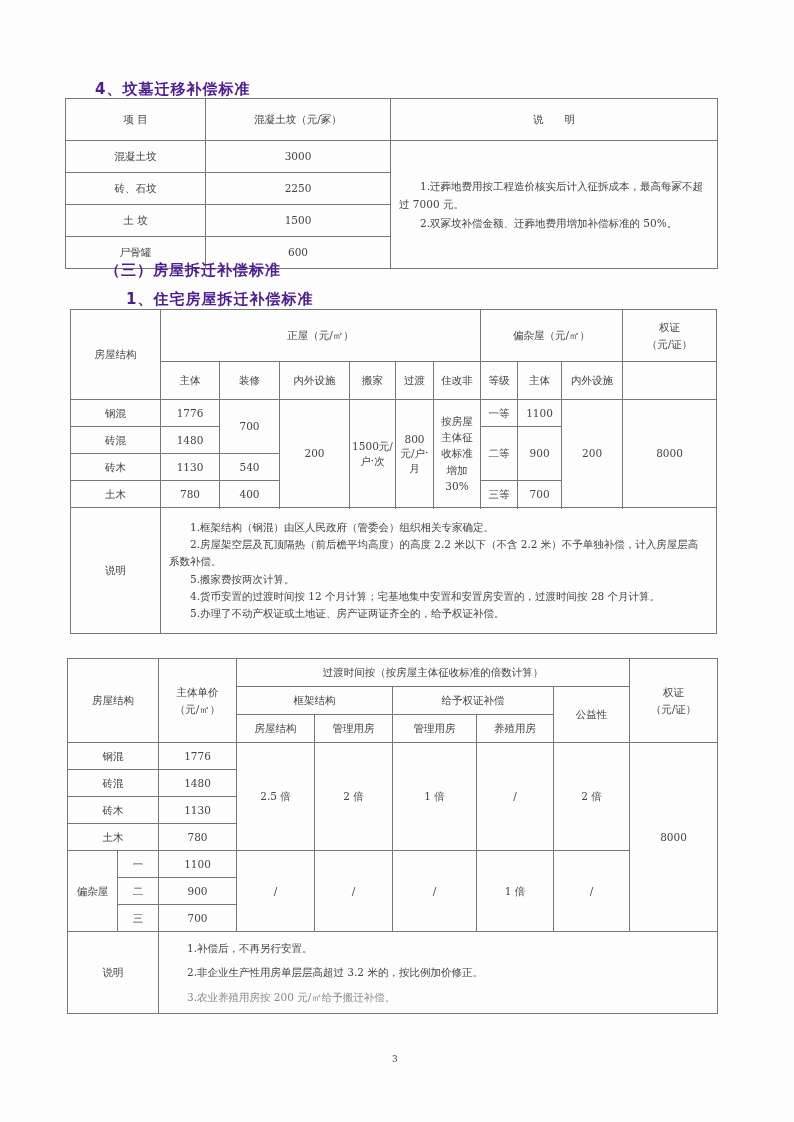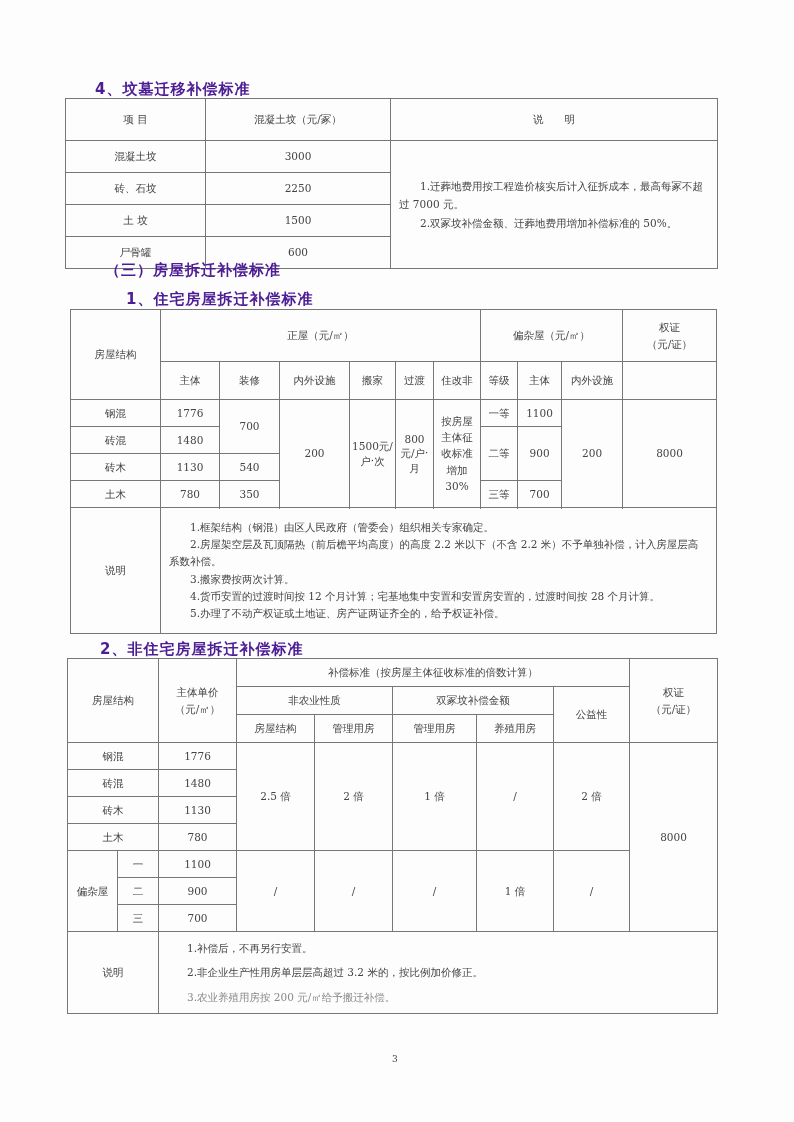--- a/index.html
+++ b/index.html
@@ -120,68 +120,67 @@
     <tr style="height:0px"></tr>
     <tr style="height:27px">
       <td rowspan="2">砖木</td>
       <td rowspan="2">1130</td>
       <td rowspan="2">540</td>
     </tr>
     <tr style="height:0px"></tr>
     <tr style="height:27px">
       <td rowspan="2">土木</td>
       <td rowspan="2">780</td>
-      <td rowspan="2">350</td>
+      <td rowspan="2">400</td>
       <td rowspan="2">三等</td>
       <td rowspan="2">700</td>
     </tr>
     <tr style="height:0px"></tr>
     <tr style="height:126px">
       <td>说明</td>
       <td colspan="10" class="note" style="line-height:1.65">
         <p>1.框架结构（钢混）由区人民政府（管委会）组织相关专家确定。</p>
         <p>2.房屋架空层及瓦顶隔热（前后檐平均高度）的高度 2.2 米以下（不含 2.2 米）不予单独补偿，计入房屋层高系数补偿。</p>
-        <p>3.搬家费按两次计算。</p>
+        <p>5.搬家费按两次计算。</p>
         <p>4.货币安置的过渡时间按 12 个月计算；宅基地集中安置和安置房安置的，过渡时间按 28 个月计算。</p>
         <p>5.办理了不动产权证或土地证、房产证两证齐全的，给予权证补偿。</p>
       </td>
     </tr>
   </tbody>
     </table>
 
-  <div class="heading" style="left:100px; top:640px;">2、非住宅房屋拆迁补偿标准</div>
 
   <table style="left:67px; top:658px; width:650px;">
     <colgroup>
       <col style="width:50px">
         <col style="width:41px">
         <col style="width:78px">
         <col style="width:78px">
       <col style="width:78px">
         <col style="width:84px">
         <col style="width:77px">
         <col style="width:76px">
         <col style="width:88px">
     </colgroup>
     <tbody>
         <tr style="height:28px">
       <td colspan="2" rowspan="3">房屋结构</td>
       <td rowspan="3" class="narrow">
         <div>主体单价</div>
         <div>（元/㎡）</div>
       </td>
-      <td colspan="5">补偿标准（按房屋主体征收标准的倍数计算）</td>
+      <td colspan="5">过渡时间按（按房屋主体征收标准的倍数计算）</td>
       <td rowspan="3" class="narrow">
         <div>权证</div>
         <div>（元/证）</div>
       </td>
     </tr>
     <tr style="height:28px">
-      <td colspan="2">非农业性质</td>
-      <td colspan="2">双冢坟补偿金额</td>
+      <td colspan="2">框架结构</td>
+      <td colspan="2">给予权证补偿</td>
       <td rowspan="2">公益性</td>
     </tr>
     <tr style="height:28px">
       <td>房屋结构</td>
       <td>管理用房</td>
       <td>管理用房</td>
       <td>养殖用房</td>
     </tr>
     <tr style="height:27px">
       <td colspan="2">钢混</td>

